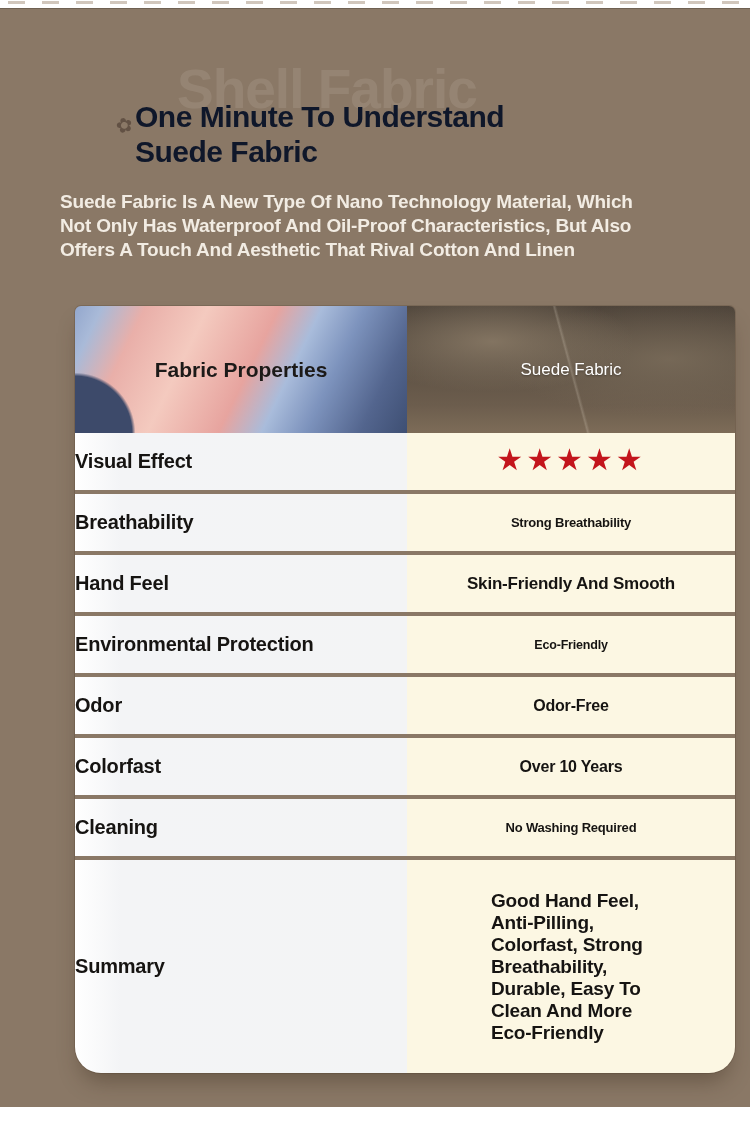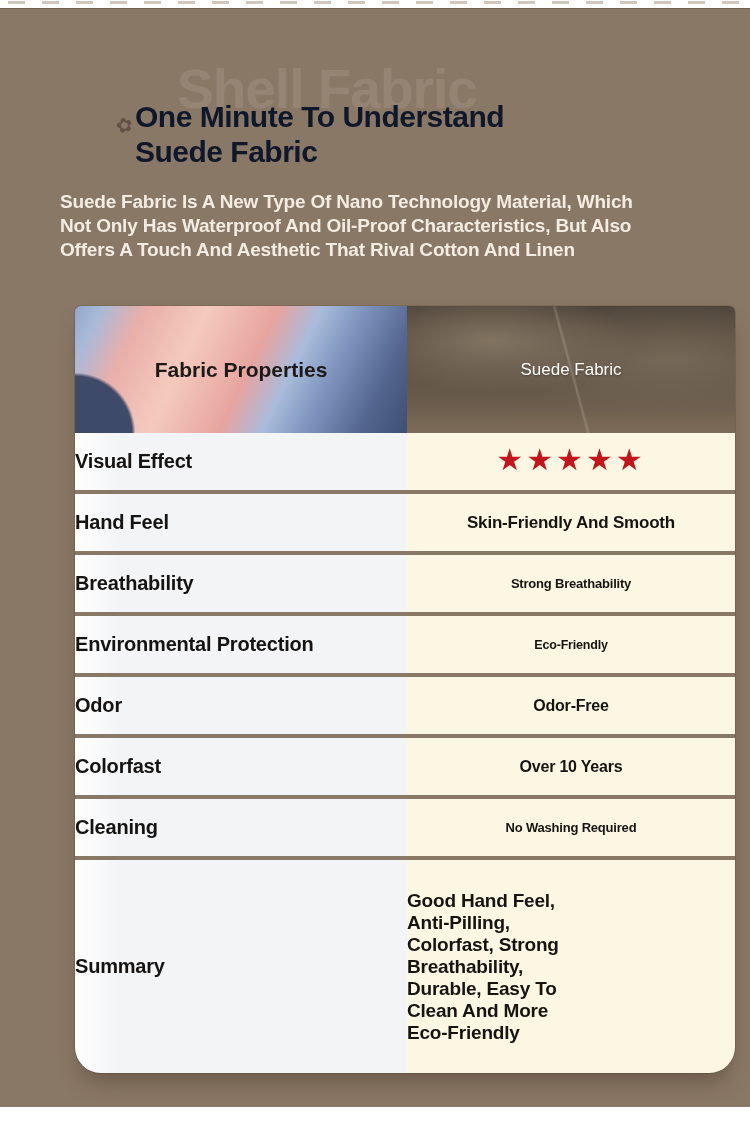--- a/index.html
+++ b/index.html
@@ -76,21 +76,21 @@
     background:#fcf7e3;text-align:center;
   }
   .prop{font-size:20px;font-weight:bold;color:#161412;letter-spacing:-0.2px;}
   .val{font-weight:bold;color:#161412;letter-spacing:-0.2px;}
   .v-md{font-size:17px;}
   .v-sm{font-size:13px;}
   .v-xs{font-size:12.5px;}
   .v-nm{font-size:16px;}
   .stars{font-size:30px;line-height:1;color:#c3151c;letter-spacing:3px;margin-top:-3px;}
   .trow-summary{display:flex;height:213px;margin-bottom:0;}
-  .trow-summary .cell-r{justify-content:flex-start;text-align:left;}
+  .trow-summary .cell-r{justify-content:flex-start;padding-left:84px;text-align:left;}
   .val-summary{font-size:19px;line-height:22px;white-space:pre-line;}
   
   .bottom-strip{position:absolute;left:0;top:1107px;width:750px;height:22px;background:#ffffff;}
 </style>
 </head>
 <body>
 
 <div class="screen">
 
   <div class="top-strip">
@@ -124,33 +124,33 @@
         <div class="cell-l">
           <span class="prop">Visual Effect</span>
         </div>
         <div class="cell-r">
           <span class="stars">★★★★★</span>
         </div>
       </div>
 
       <div class="trow">
         <div class="cell-l">
+          <span class="prop">Breathability</span>
+        </div>
+        <div class="cell-r">
+          <span class="val v-sm">Strong Breathability</span>
+        </div>
+      </div>
+
+      <div class="trow">
+        <div class="cell-l">
           <span class="prop">Hand Feel</span>
         </div>
         <div class="cell-r">
           <span class="val v-md">Skin-Friendly And Smooth</span>
-        </div>
-      </div>
-
-      <div class="trow">
-        <div class="cell-l">
-          <span class="prop">Breathability</span>
-        </div>
-        <div class="cell-r">
-          <span class="val v-sm">Strong Breathability</span>
         </div>
       </div>
 
       <div class="trow">
         <div class="cell-l">
           <span class="prop">Environmental Protection</span>
         </div>
         <div class="cell-r">
           <span class="val v-xs">Eco-Friendly</span>
         </div>

